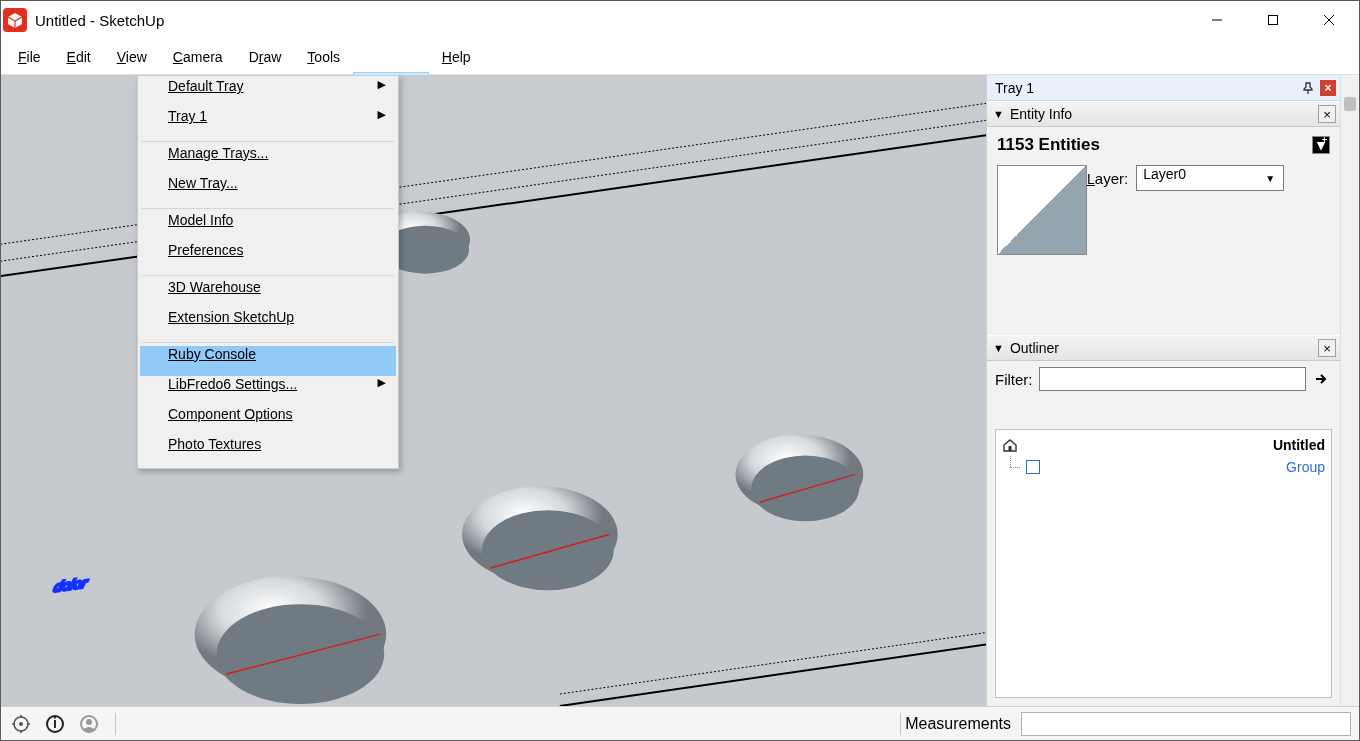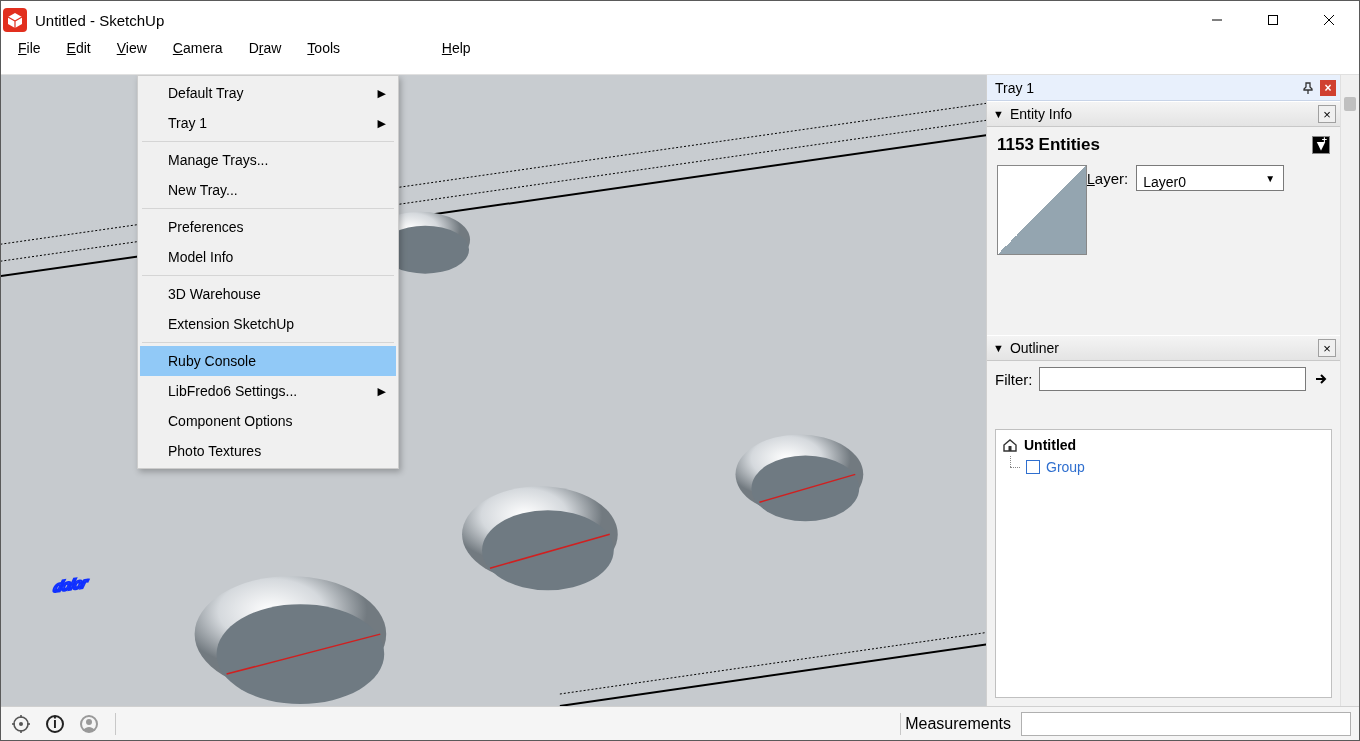--- a/index.html
+++ b/index.html
@@ -3,29 +3,29 @@
 <meta charset="utf-8">
 <style>
 * { margin: 0; padding: 0; box-sizing: border-box; font-family: "Segoe UI", Tahoma, sans-serif; font-size: 14px; }
 body { width: 1360px; height: 741px; background: #fff; display: flex; flex-direction: column; overflow: hidden; border: 1px solid #5a5a5a; }
 .titlebar { height: 38px; display: flex; align-items: center; padding: 0 2px 0 2px; background: #fff; }
 .titlebar .app-icon { width: 24px; height: 24px; margin-right: 8px; }
 .titlebar .title { font-size: 15px; color: #000; }
 .titlebar .wc { margin-left: auto; display: flex; }
 .titlebar .wc div { width: 56px; height: 38px; display: flex; align-items: center; justify-content: center; }
 .titlebar .wc svg { width: 12px; height: 12px; }
-.menubar { height: 36px; display: flex; align-items: flex-start; padding: 0 4px; background: #fff; border-bottom: 1px solid #e0e0e0; }
+.menubar { height: 36px; display: flex; align-items: center; padding: 0 4px; background: #fff; border-bottom: 1px solid #e0e0e0; }
 .menubar .mi { font-size: 18px; padding: 0 12px; display: flex; align-items: center; cursor: default; border: 1px solid transparent; }
 .menubar .mi.active { background: #cde8ff; border-color: #99d1ff; margin-top: 48px; }
 .menubar .mi u { text-decoration: underline; }
 .content { flex: 1; display: flex; position: relative; background: #c8ccd0; }
 .viewport { flex: 1; position: relative; overflow: hidden; }
 .viewport svg.canvas { position: absolute; inset: 0; width: 100%; height: 100%; }
 .dropdown { position: absolute; left: 136px; top: 0; width: 262px; background: #f0f0f0; border: 1px solid #ccc; box-shadow: 2px 3px 6px rgba(0,0,0,0.25); padding: 2px; z-index: 5; }
-.dropdown .ditem { height: 30px; display: flex; align-items: center; padding: 0 26px 0 28px; font-size: 16px; position: relative; }
+.dropdown .ditem { height: 30px; display: flex; align-items: flex-start; padding: 0 26px 0 28px; font-size: 16px; position: relative; text-decoration: underline; }
 .dropdown .ditem.highlight { background: #91c9f7; }
 .dropdown .ditem .arrow-sub { position: absolute; right: 10px; font-size: 11px; }
 .dropdown .sep { height: 1px; background: #d5d5d5; margin: 3px 2px; }
 .tray { width: 373px; background: #f0f0f0; border-left: 1px solid #d0d0d0; display: flex; }
 .tray-main { flex: 1; display: flex; flex-direction: column; }
 .tray-scroll { width: 19px; background: #f0f0f0; border-left: 1px solid #e0e0e0; position: relative; }
 .tray-scroll .thumb { position: absolute; top: 22px; left: 3px; right: 3px; height: 14px; background: #c0c0c0; border-radius:2px;}
 .tray-header { height: 26px; background: #e8f0fc; border-bottom: 1px solid #c8d4e8; display: flex; align-items: center; padding: 0 4px 0 8px; font-size: 15px; }
 .tray-header .spacer { flex: 1; }
 .panel-header { height: 26px; background: linear-gradient(#f4f4f4,#e4e4e4); border-top: 1px solid #fff; border-bottom: 1px solid #c8c8c8; display: flex; align-items: center; padding: 0 4px 0 6px; font-size: 15px; }
@@ -34,29 +34,29 @@
 .panel-header .xbtn { width: 18px; height: 18px; border: 1px solid #a0a0a0; background:#f0f0f0; display:flex;align-items:center;justify-content:center; font-size:13px; line-height:1;}
 .entity-body { background: #f2f2f2; padding: 8px 10px 10px 10px; }
 .entity-top { display:flex; align-items:center; justify-content:space-between;}
 .entity-top .label { font-weight: bold; font-size: 17px; }
 .entity-top .expand-btn { width:18px; height:18px; border:1px solid #888; background:#000; color:#fff; display:flex;align-items:center;justify-content:center; font-size:15px; font-weight:bold; position:relative;}
 .entity-main { display:flex; margin-top:10px; }
 .swatch { width: 90px; height: 90px; border:1px solid #888; background: linear-gradient(135deg, #fff 0%, #fff 50%, #94a5b0 50%, #94a5b0 100%); }
 .layer-row { display:flex; align-items:center; gap:8px; }
 .layer-row .llabel { font-size:15px; }
 .layer-row .llabel u { text-decoration: underline; }
-.layer-row .combo { width: 148px; height: 26px; border:1px solid #7a7a7a; background:#fff; display:flex; align-items:flex-end; padding:0 24px 0 6px; position:relative; font-size:15px;}
+.layer-row .combo { width: 148px; height: 26px; border:1px solid #7a7a7a; background:#fff; display:flex; align-items:flex-start; padding:0 24px 0 6px; position:relative; font-size:15px;}
 .layer-row .combo .caret { position:absolute; right:4px; top:4px; width:18px; height:16px; display:flex; align-items:center; justify-content:center; font-size:10px;}
 .outliner-body { background:#f2f2f2; display:flex; flex-direction:column; flex:1;gap:32px; }
 .filter-row { display:flex; align-items:center; gap:6px; padding:6px 8px; }
 .filter-row .flabel { font-size:15px; }
 .filter-row input { flex:1; height:24px; border:1px solid #7a7a7a; padding:0 4px; font-size:14px;}
 .filter-row .details-btn { width:20px; height:20px; display:flex; align-items:center; justify-content:center; }
 .tree { flex:1; background:#fff; margin: 0 8px 8px 8px; border:1px solid #c0c0c0; padding: 4px 6px; }
-.tree .node { display:flex; align-items:center; gap:6px; height:22px; font-size:15px; }
+.tree .node { display:flex; align-items:center; gap:6px; height:22px; font-size:15px;justify-content:space-between; }
 .tree .node.root { font-weight:bold; }
 .tree .node.child { padding-left: 24px; color: #2f6fcf; position:relative;}
 .tree .node.child::before { content:""; position:absolute; left:8px; top:0; bottom:50%; border-left:1px dotted #888;}
 .tree .node.child::after { content:""; position:absolute; left:8px; top:50%; width:10px; border-top:1px dotted #888;}
 .tree .icon-home { width:16px; height:16px; }
 .tree .icon-grp { width:14px; height:14px; border:1px solid #2f6fcf; }
 .statusbar { height: 34px; border-top:1px solid #d0d0d0; background:#f5f5f5; display:flex; align-items:center; padding:0 8px; }
 .statusbar .sicon { width:24px; height:24px; margin-right: 10px; display:flex; align-items:center;justify-content:center;}
 .statusbar .vsep { width:1px; height:22px; background:#c8c8c8; margin: 0 4px;}
 .statusbar .spacer { flex:1; }
@@ -178,24 +178,24 @@
         </div>
       <div class="sep"></div>
       <div class="ditem">
           <span>Manage Trays...</span>
         </div>
       <div class="ditem">
           <span>New Tray...</span>
         </div>
       <div class="sep"></div>
       <div class="ditem">
+          <span>Model Info</span>
+        </div>
+      <div class="ditem">
           <span>Preferences</span>
-        </div>
-      <div class="ditem">
-          <span>Model Info</span>
         </div>
       <div class="sep"></div>
       <div class="ditem">
           <span>3D Warehouse</span>
         </div>
       <div class="ditem">
           <span>Extension SketchUp</span>
         </div>
       <div class="sep"></div>
       <div class="ditem highlight">

